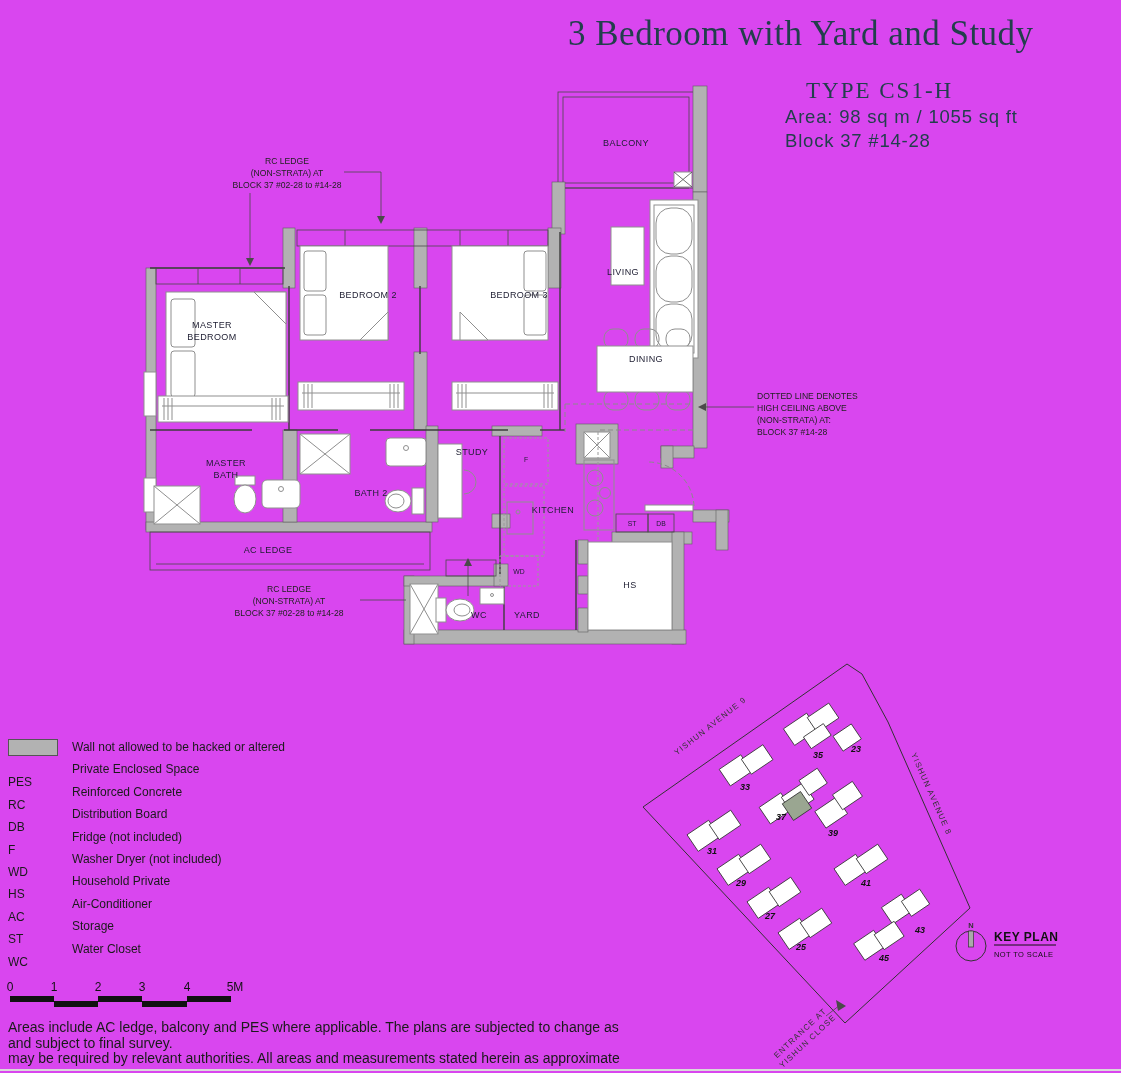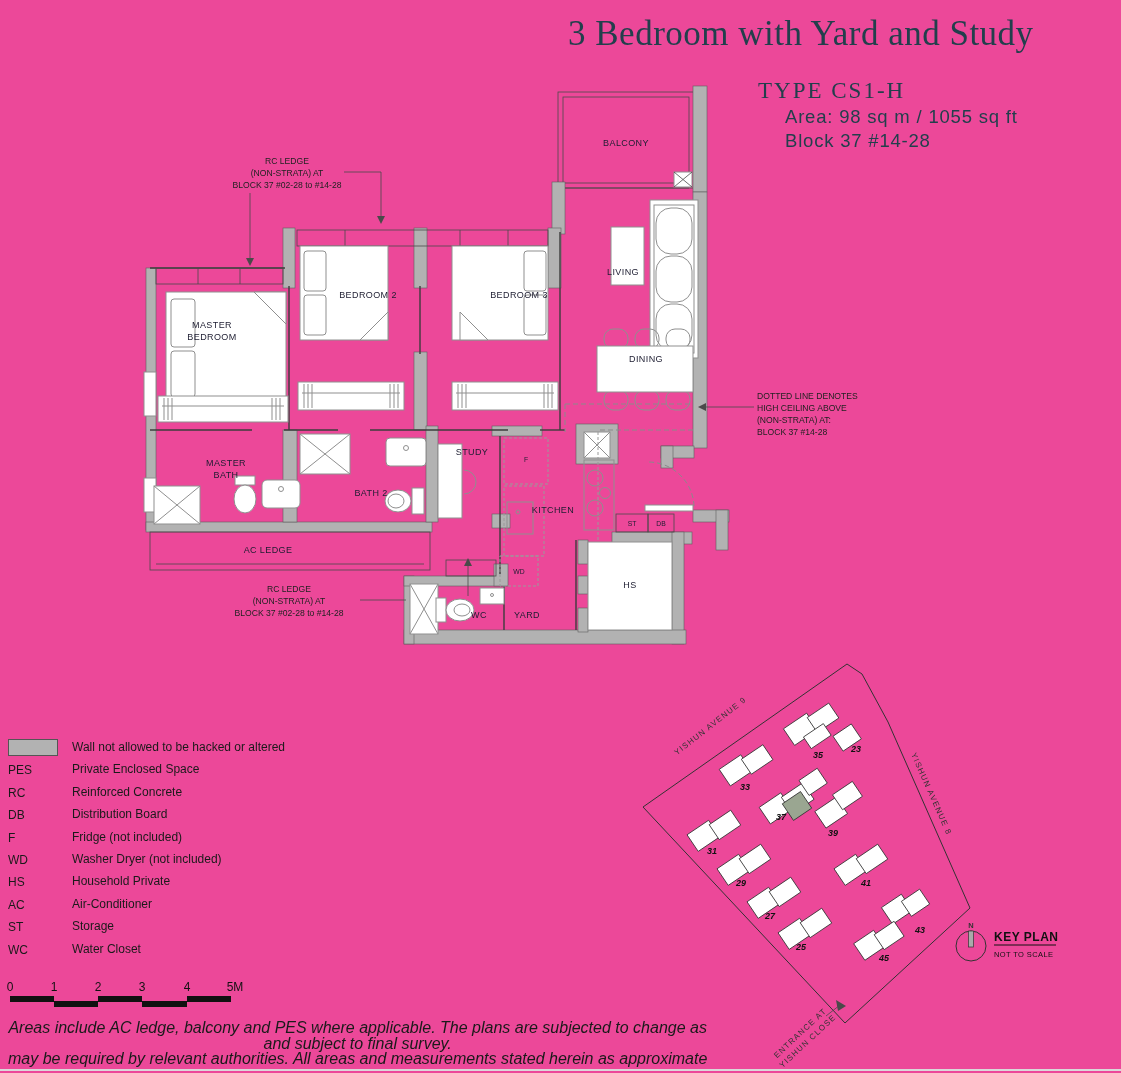--- a/index.html
+++ b/index.html
@@ -1,31 +1,31 @@
 <!DOCTYPE html>
 <html><head>
 <meta charset="utf-8">
 <style>
   html,body{margin:0;padding:0;background:#ffffff;}
-  #canvas{position:relative;width:1121px;height:1073px;background:#ec4899;overflow:hidden;
+  #canvas{position:relative;width:1121px;height:1073px;background:#d946ef;overflow:hidden;
           font-family:"Liberation Sans",sans-serif;}
   .title{position:absolute;left:568px;top:14px;font-family:"Liberation Serif","DejaVu Serif",serif;
          font-size:35px;letter-spacing:.5px;color:#223f4c;white-space:nowrap;}
-  .type-label{position:absolute;left:758px;top:78px;font-family:"Liberation Serif","DejaVu Serif",serif;
+  .type-label{position:absolute;left:806px;top:78px;font-family:"Liberation Serif","DejaVu Serif",serif;
          font-size:23px;letter-spacing:2px;color:#223f4c;white-space:nowrap;}
   .area-label{position:absolute;left:785px;top:106px;font-size:18.5px;letter-spacing:.8px;color:#223f4c;white-space:nowrap;text-align:center;}
   .block-label{position:absolute;left:785px;top:130px;font-size:18.5px;letter-spacing:.8px;color:#223f4c;white-space:nowrap;}
   svg{position:absolute;left:0;top:0;}
   .legend{position:absolute;left:8px;top:737px;width:300px;}
   .lrow{position:relative;height:22.4px;font-size:12px;color:#1a1a1a;}
-  .lrow .abbr{position:absolute;left:0;top:4px;}
+  .lrow .abbr{position:absolute;left:0;top:16px;}
   .lrow .desc{position:absolute;left:64px;top:3px;white-space:nowrap;}
   .lrow .swatch{position:absolute;left:0;top:2px;width:48px;height:15px;background:#b2b2b2;border:1px solid #555;}
-  .disclaimer{position:absolute;left:8px;top:1020px;font-size:16px;font-style:italic;
-              color:#1a1a1a;line-height:15.6px;white-space:nowrap;text-align:center;}
+  .disclaimer{position:absolute;left:8px;top:1020px;font-size:14px;
+              color:#1a1a1a;line-height:15.6px;white-space:nowrap;}
   .bottom-rule{position:absolute;left:0;top:1069px;width:1121px;height:2px;background:#d9d9d9;}
   
   .wall{fill:#b2b2b2;stroke:#5f5f5f;stroke-width:.6;}
   .thin{fill:none;stroke:#3d3d3d;stroke-width:1.4;}
   .hair{fill:none;stroke:#4a4a4a;stroke-width:.8;}
   .furn{fill:#ffffff;stroke:#8f8f8f;stroke-width:1;}
   .furnl{fill:none;stroke:#8f8f8f;stroke-width:1;}
   .dash{fill:none;stroke:#8a8a8a;stroke-width:1;stroke-dasharray:5 3;}
   .dashf{fill:none;stroke:#9a9a9a;stroke-width:1;stroke-dasharray:3 2;}
   .lead{fill:none;stroke:#4a4a4a;stroke-width:.8;}

